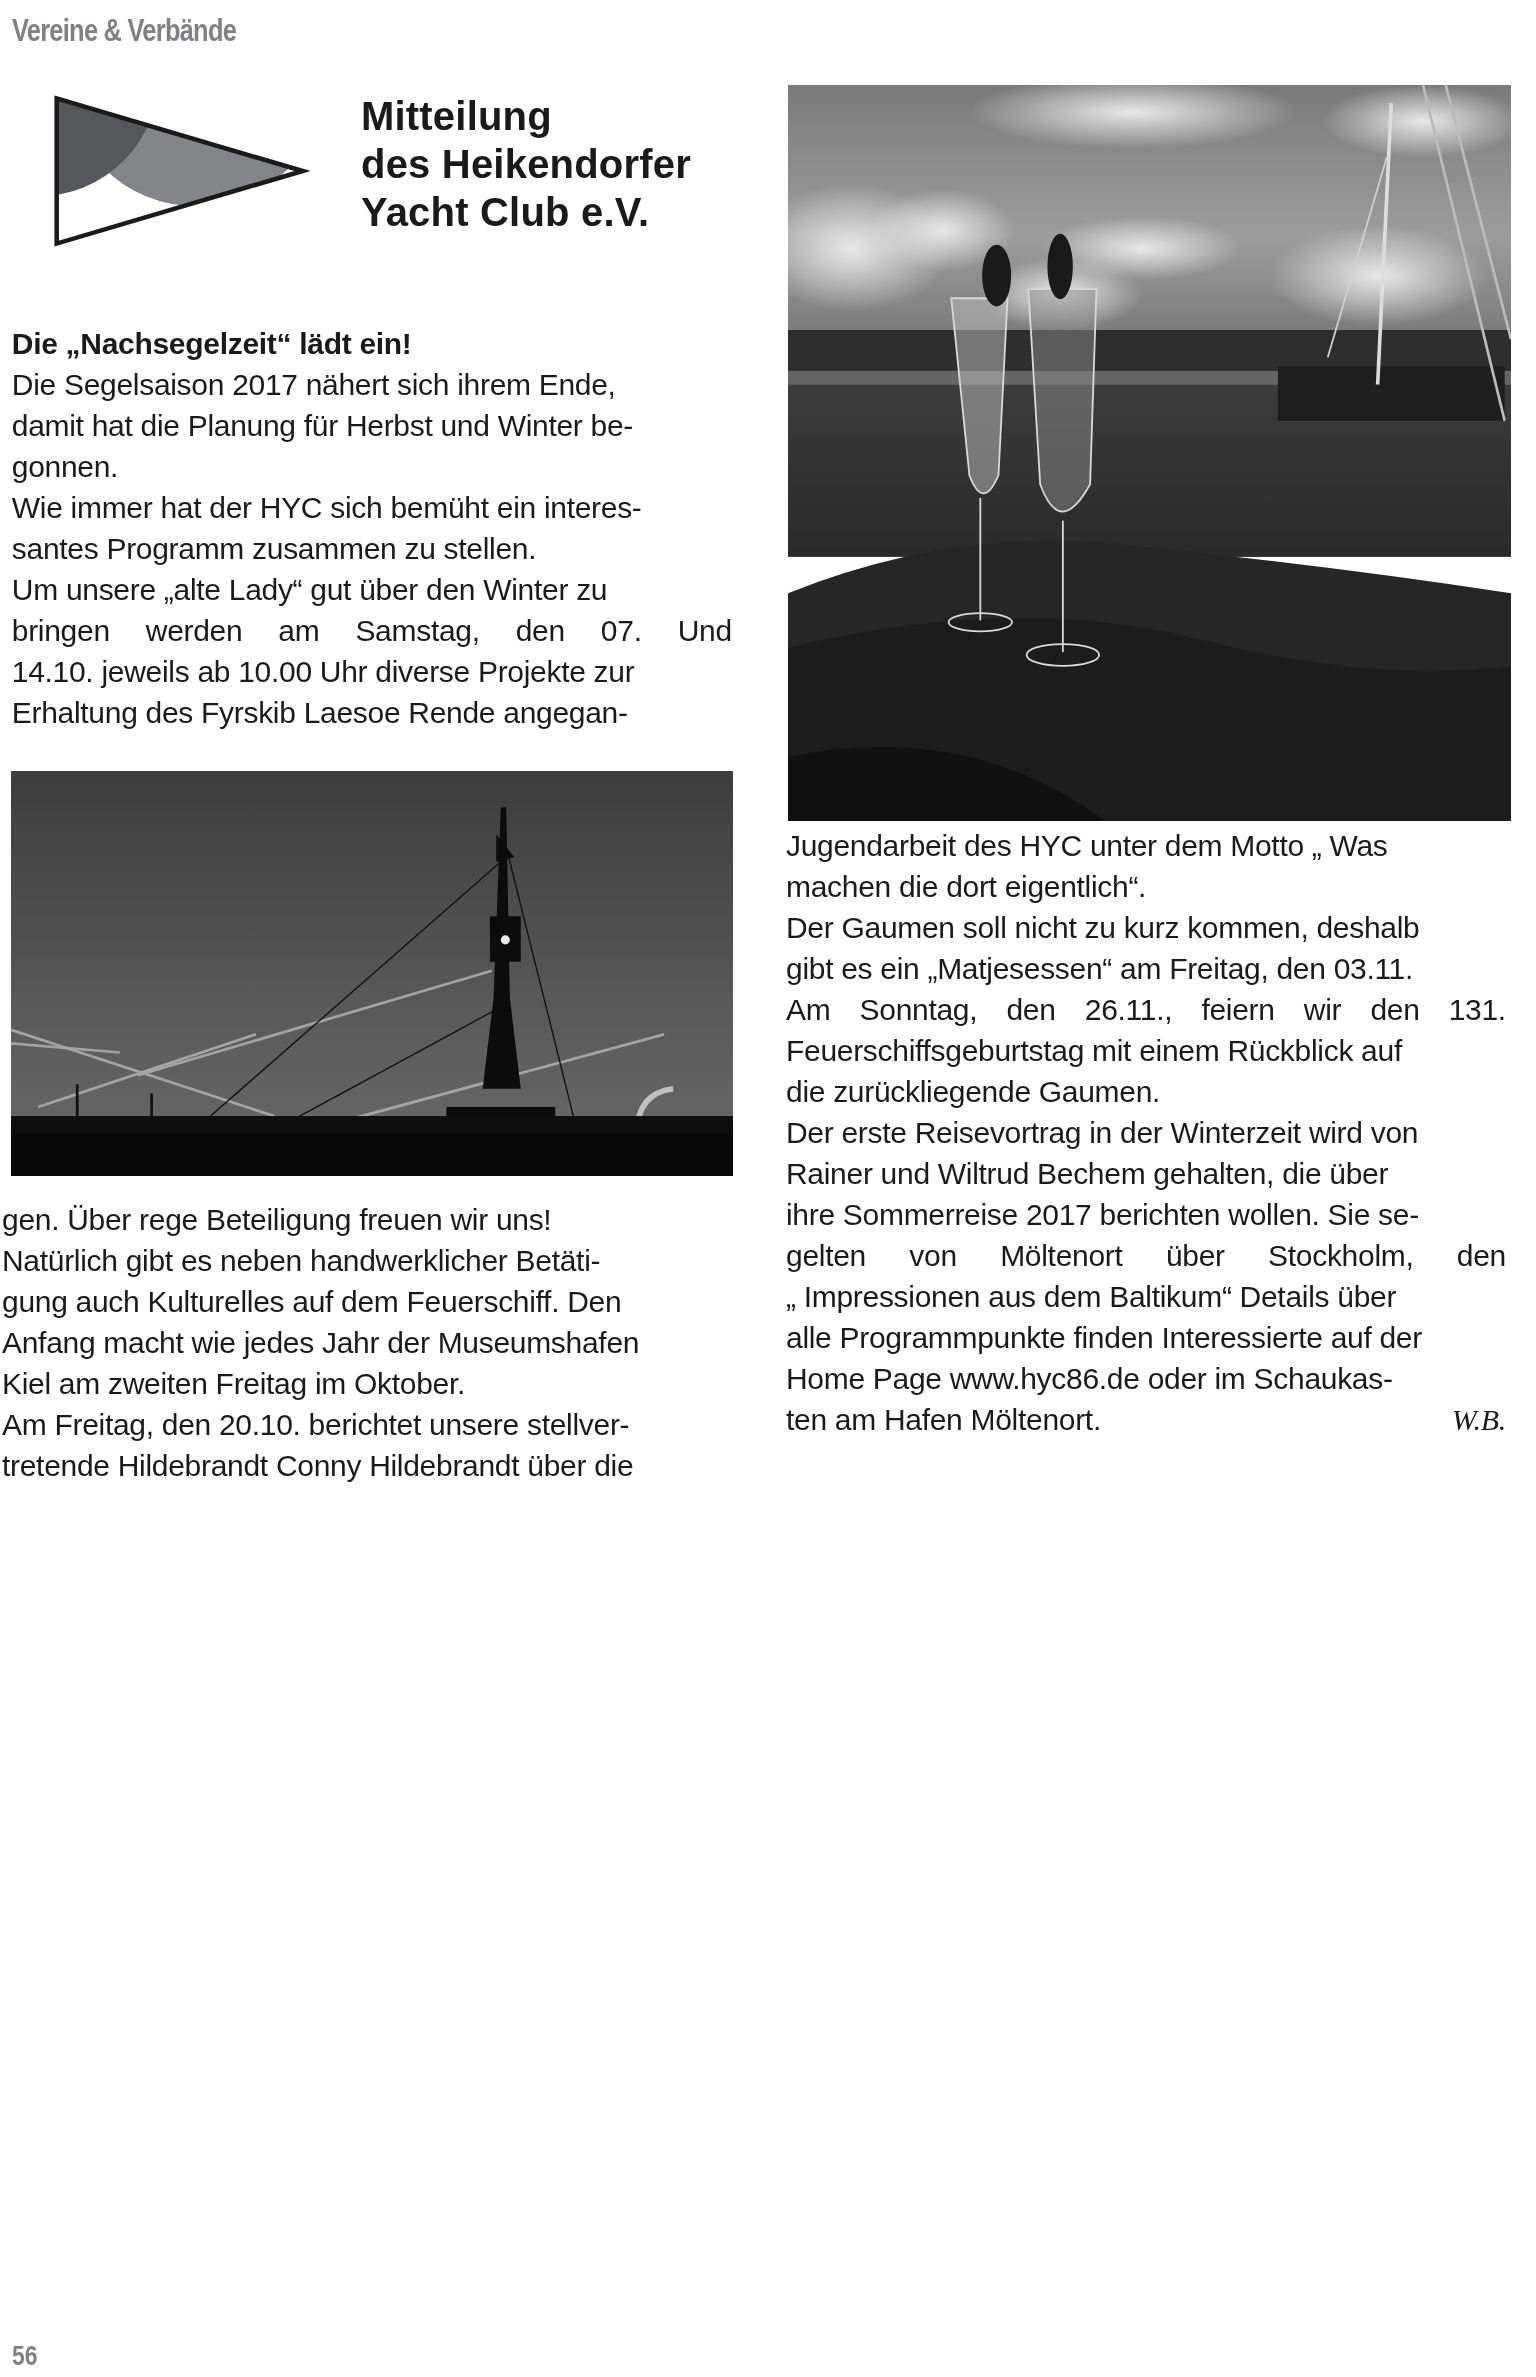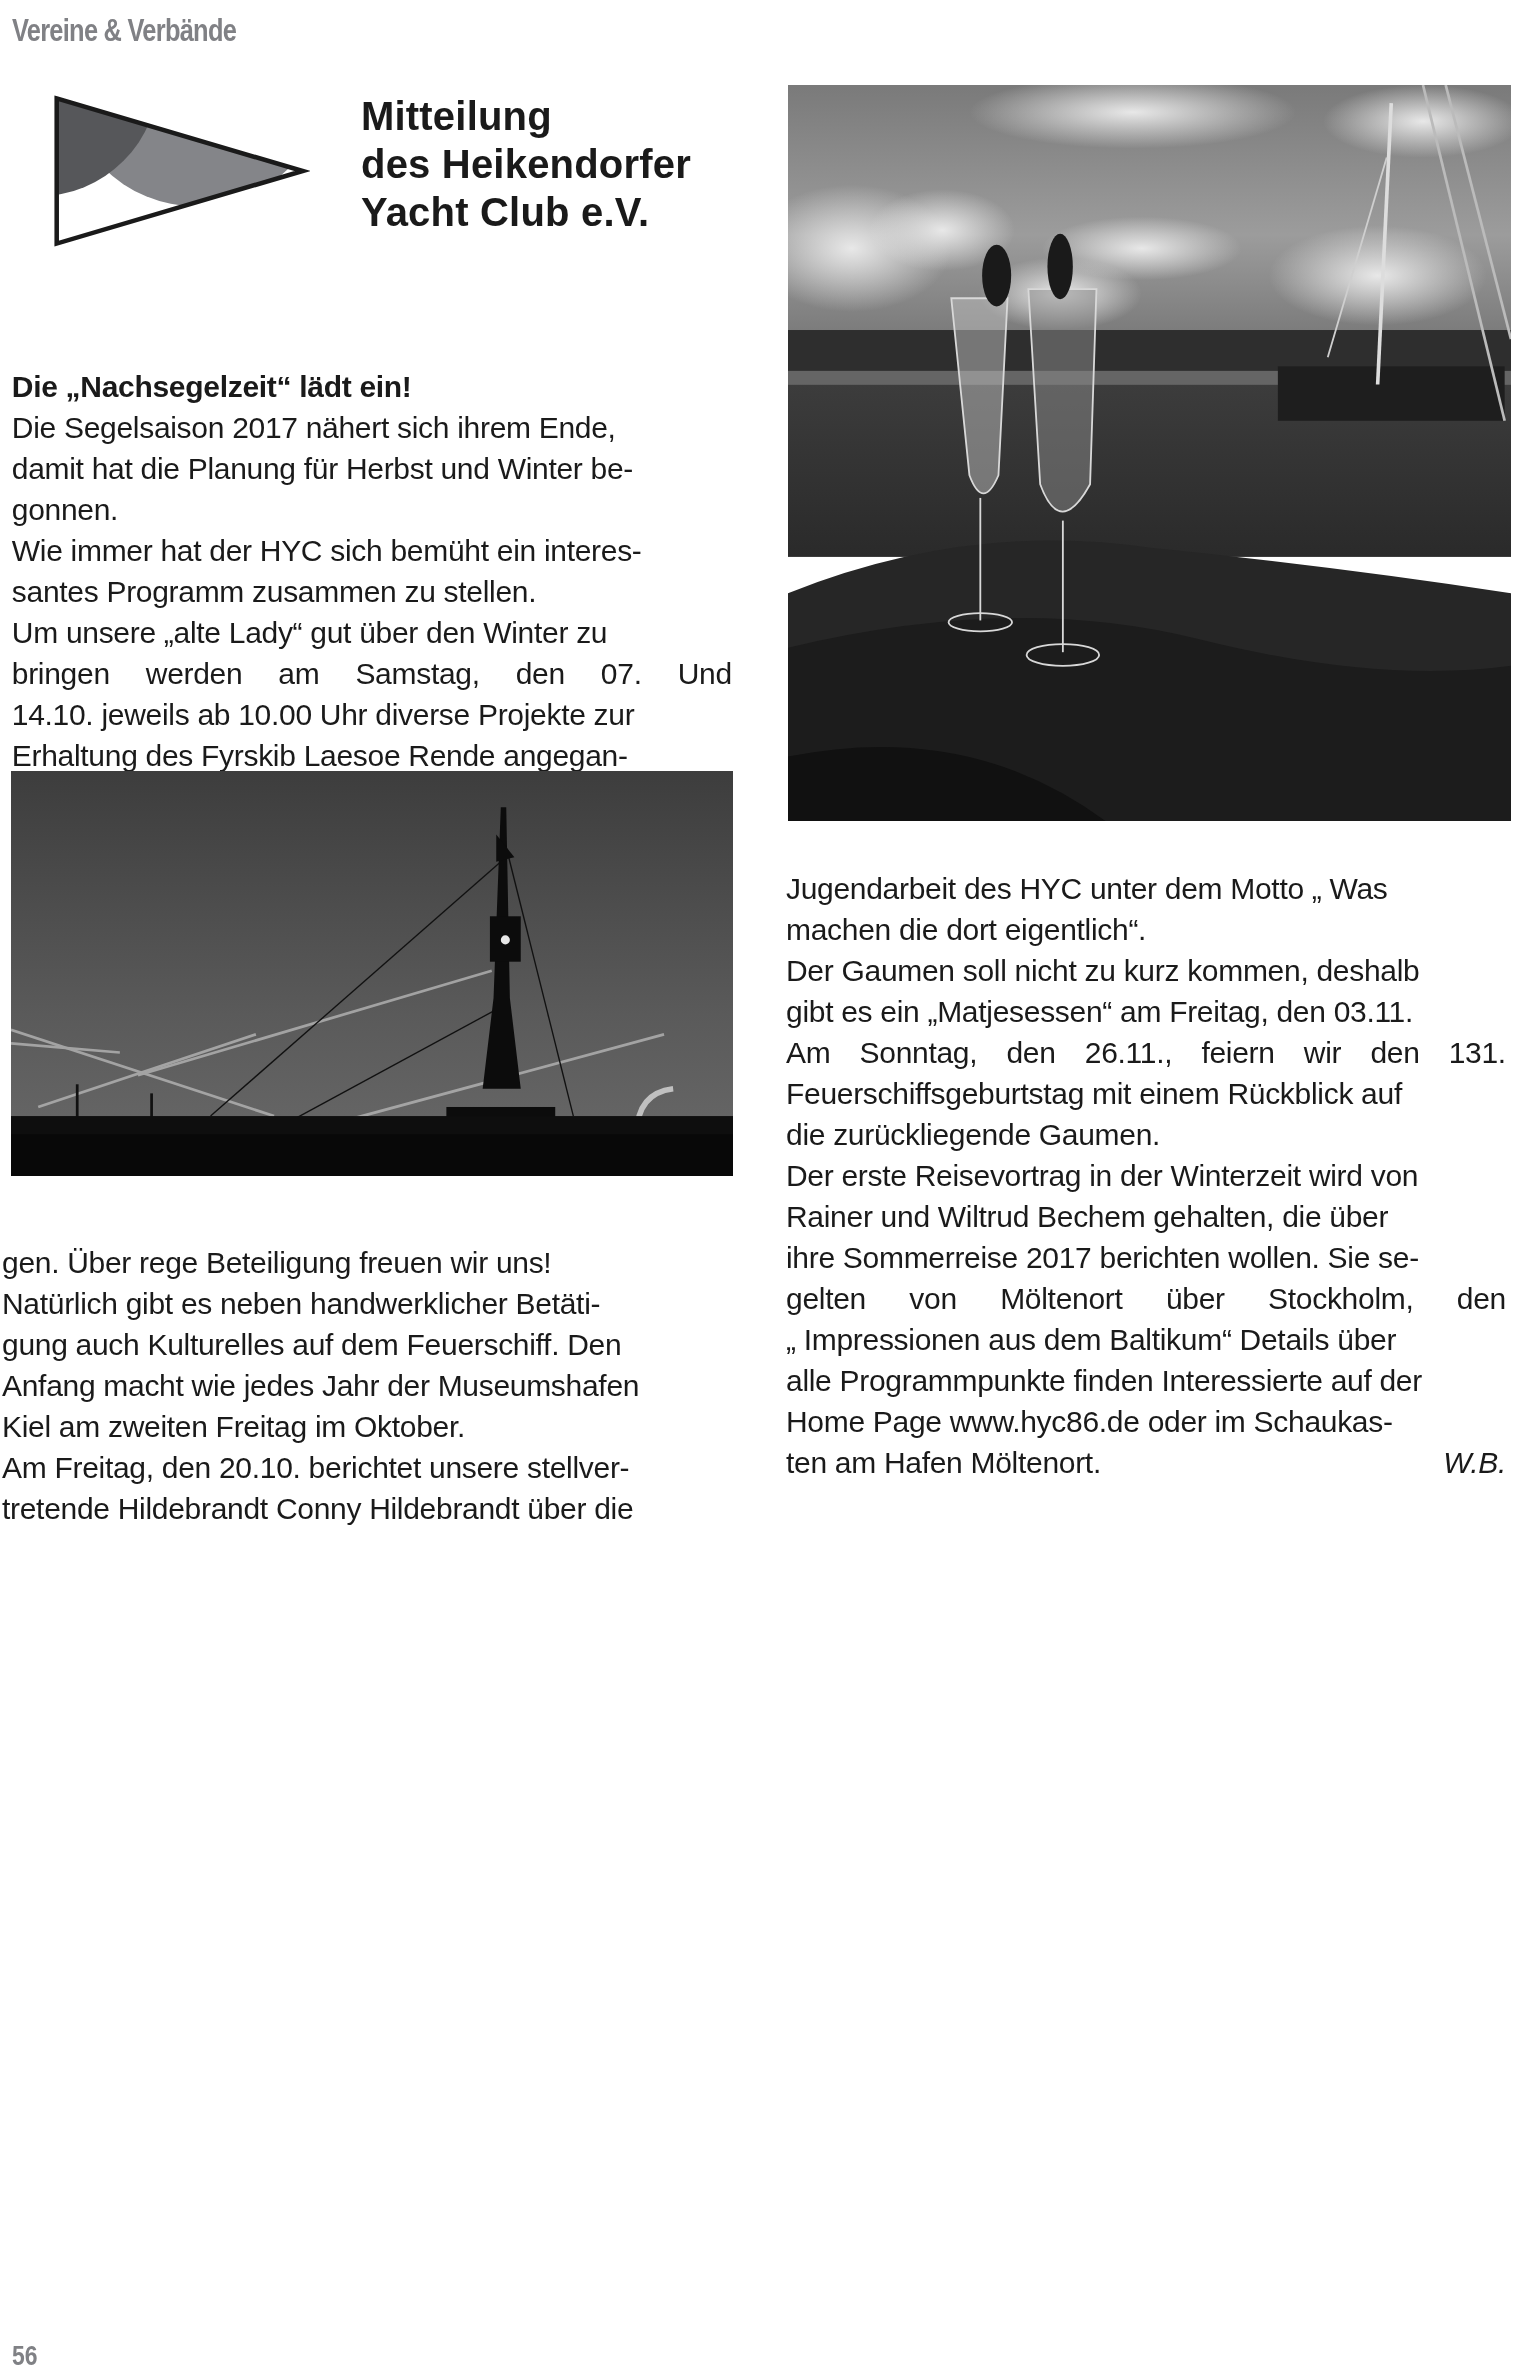--- a/index.html
+++ b/index.html
@@ -4,27 +4,27 @@
 <style>
   html, body { margin:0; padding:0; background:#ffffff; }
   body { width:1537px; height:2377px; position:relative; overflow:hidden;
          font-family:"Liberation Sans", sans-serif; color:#1a1a1a; }
   .abs { position:absolute; }
   .section-header { left:11.8px; top:12.7px; font-family:"Liberation Sans", sans-serif; font-weight:bold;
     font-size:31px; color:#808185; letter-spacing:-0.9px; transform:scaleX(0.82); transform-origin:left top; white-space:nowrap; }
   .pennant { left:51px; top:93px; width:259px; height:156px; }
   .title { left:361px; top:92px; font-weight:bold; font-size:40px; line-height:48px; color:#1a1a1a; white-space:nowrap; letter-spacing:0.2px; }
   .title div { height:48px; }
-  .col { font-size:30px; line-height:41px; color:#1a1a1a; letter-spacing:-0.3px;margin-top:43px; }
+  .col { font-size:30px; line-height:41px; color:#1a1a1a; letter-spacing:-0.3px; }
   .col .line { white-space:nowrap; height:41px; display:flex; }
   .col .line.just { justify-content:space-between; }
   .col .line.just span.w { display:inline-block; }
   .col .line.bold { font-weight:bold; }
   .col .line.signed { justify-content:space-between;align-items:flex-end; }
-  .col .line .sig { font-style:italic; }
+  .col .line .sig { font-style:italic;font-family:Liberation Serif, serif; }
   .col-left-a { left:11.8px; top:323px; width:720px; }
   .col-left-b { left:2px; top:1199px; width:720px; }
   .col-right { left:786px; top:825px; width:720px; }
   .photo { overflow:hidden; }
   .photo-right { left:788px; top:85px; width:723px; height:736px; }
   .photo-left { left:11px; top:771px; width:722px; height:405px; }
   .page-number { left:11.8px; top:2341px; font-weight:bold; font-size:27px; color:#808185; transform:scaleX(0.85); transform-origin:left top; }
 </style>
 </head>
 <body>

